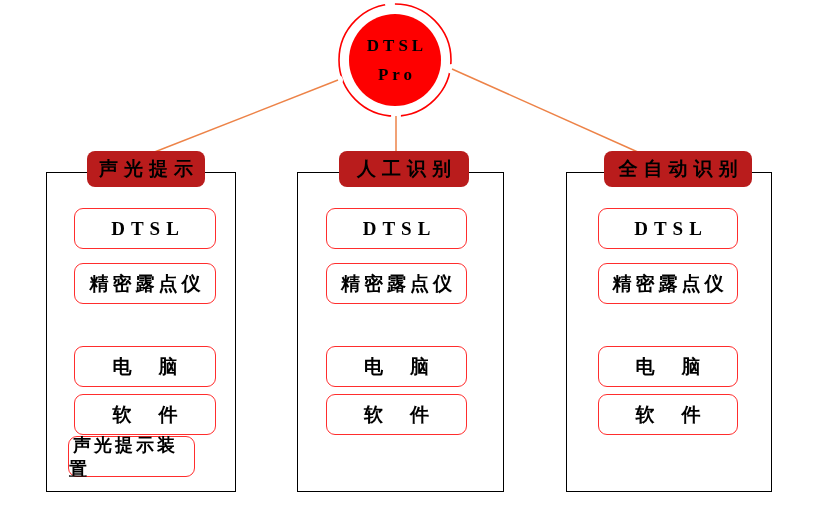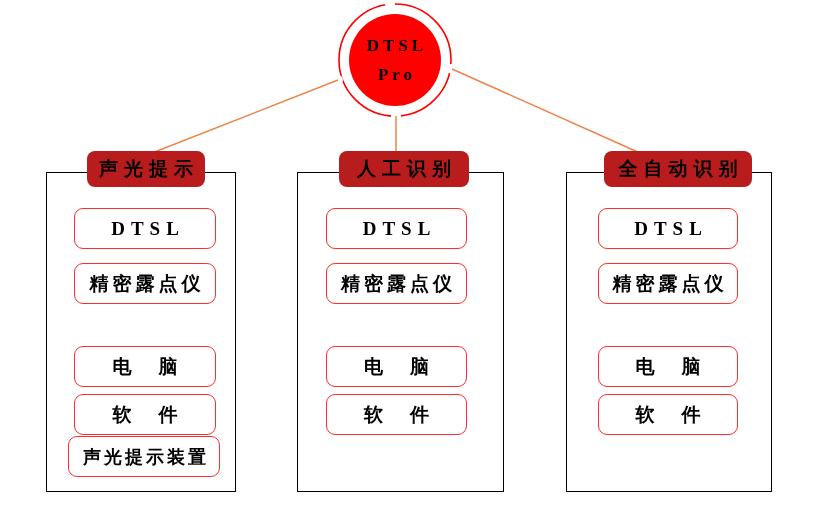--- a/index.html
+++ b/index.html
@@ -29,21 +29,21 @@
   .h1{left:87px;width:118px;}
   .h2{left:339px;width:130px;}
   .h3{left:604px;width:148px;}
   .item{
     position:absolute;height:41px;z-index:2;box-sizing:border-box;
     background:#ffffff;border:1.7px solid #ff2d2d;border-radius:9px;
     display:flex;align-items:center;justify-content:center;
     font-size:19px;font-weight:bold;letter-spacing:4px;text-indent:4px;color:#000000;
   }
   .r1{top:208px;}.r2{top:263px;text-align:right;}.r3{top:322px;margin-top:24px;}.r4{top:394px;}.r5{top:436px;}
-  .c1{left:74px;width:142px;}   .c1.r5{left:68px;width:152px;letter-spacing:3px;font-size:18px;}
+  .c1{left:74px;width:142px;}   .c1.r5{left:68px;width:127px;letter-spacing:3px;font-size:18px;}
   .c2{left:326px;width:141px;}  .c2.r5{left:314px;width:164px;letter-spacing:4px;font-size:18px;}
   .c3{left:598px;width:140px;}  .c3.r5{left:568px;width:200px;letter-spacing:3px;font-size:18px;}
   .dtsl{letter-spacing:6px;text-indent:6px;}
 </style>
 </head>
 <body>
 
 <div class="stage">
 
   <svg width="817" height="505" viewBox="0 0 817 505">

